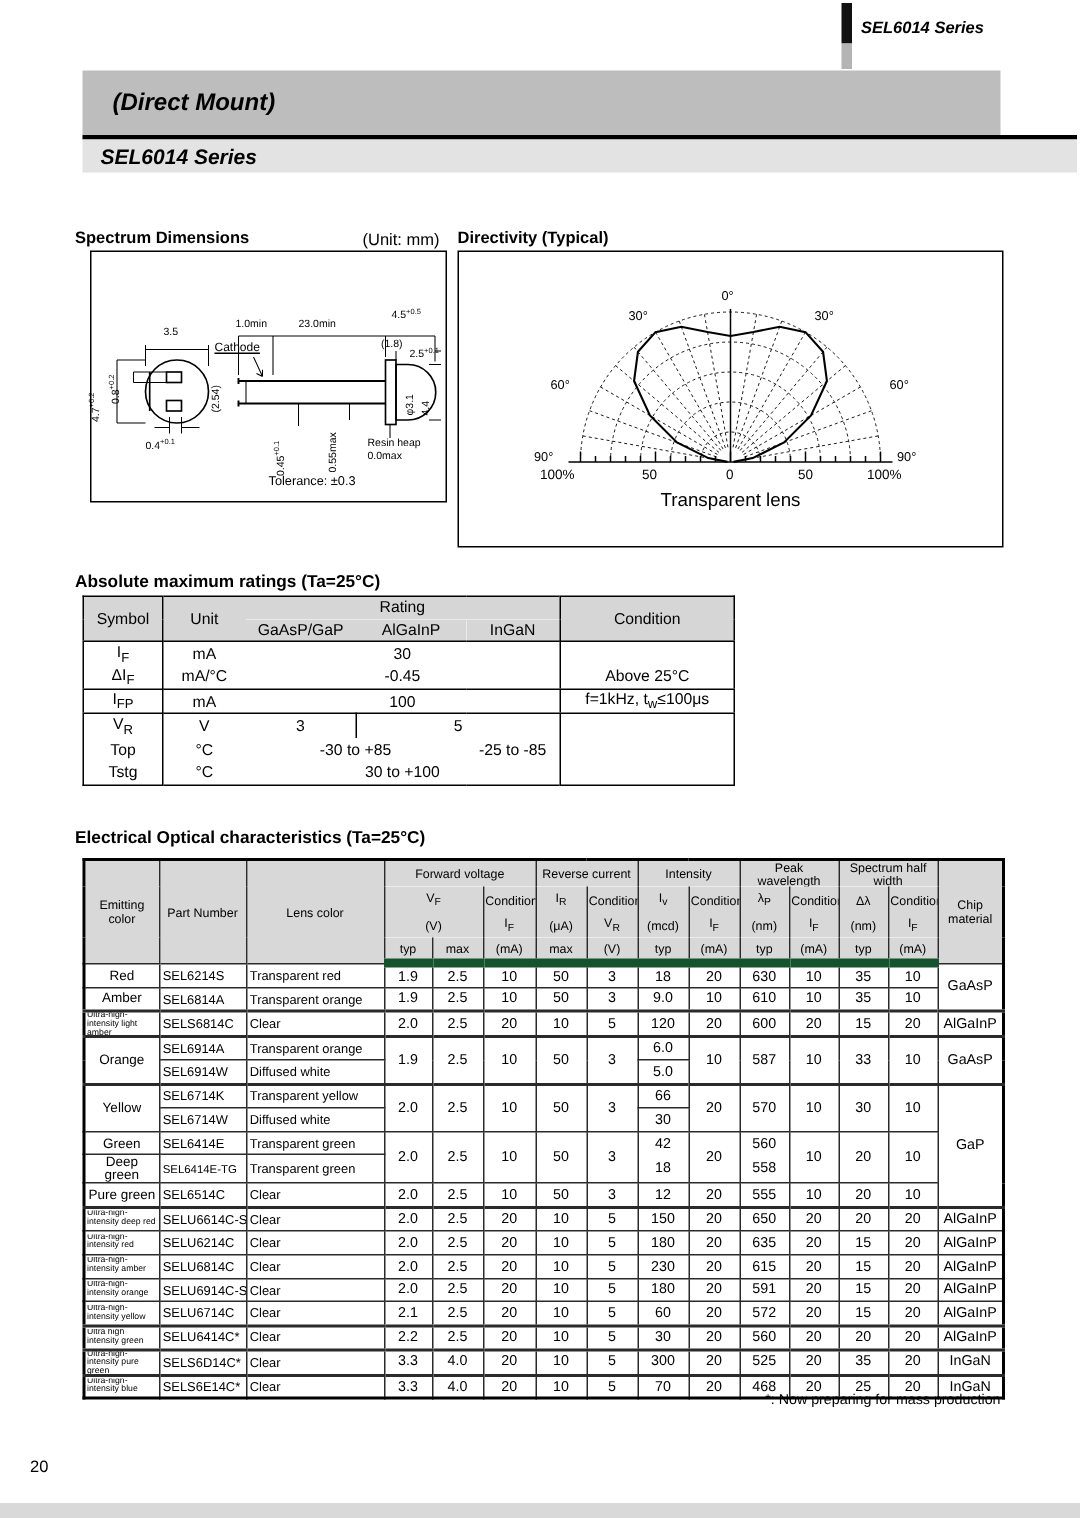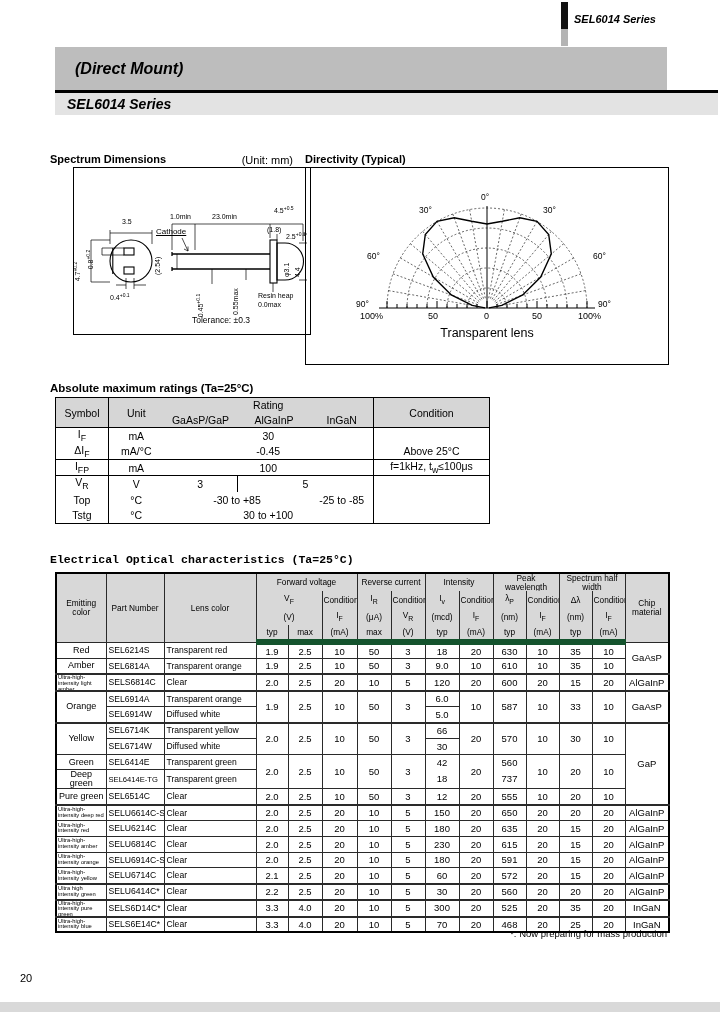--- a/index.html
+++ b/index.html
@@ -15,21 +15,21 @@
   .title-main{font-size:27px;font-weight:bold;font-style:italic;letter-spacing:-0.5px;white-space:nowrap;}
   .title-sub{font-size:16px;font-weight:bold;font-style:italic;margin-left:6px;white-space:nowrap;}
   .title-rule{left:55px;top:90px;width:663px;height:3px;background:#000;}
   .subtitle-strip{left:55px;top:93px;width:663px;height:22px;background:#e3e3e3;display:flex;align-items:center;padding-left:12px;box-sizing:border-box;}
   .subtitle{font-size:14px;font-weight:bold;font-style:italic;}
 
   .sec-label{font-weight:bold;font-size:11px;}
   .unit-label{font-size:11px;}
 
   
-  .dim-box{left:73px;top:167px;width:236px;height:166px;border:1.5px solid #000;text-align:center;}
+  .dim-box{left:60px;top:167px;width:236px;height:166px;border:1.5px solid #000;text-align:center;}
   .dir-box{left:305px;top:167px;width:362px;height:196px;border:1.5px solid #000;}
   .lab{position:absolute;font-size:7px;white-space:nowrap;}
   .lab8{position:absolute;font-size:8px;white-space:nowrap;}
   .rlab{position:absolute;font-size:7px;white-space:nowrap;transform:rotate(-90deg);transform-origin:0 100%;}
   sup{font-size:5px;}
   .dirlab{position:absolute;font-size:8.5px;white-space:nowrap;}
   .dirscale{position:absolute;font-size:9px;white-space:nowrap;}
   .dir-caption{position:absolute;left:0;right:0;top:158px;text-align:center;font-size:12.5px;}
   .tol{position:absolute;left:118px;top:147px;font-size:8.5px;}
 
@@ -262,21 +262,21 @@
       </tr>
       <tr>
         <td class="br">Tstg</td>
         <td>°C</td>
         <td colspan="3">30 to +100</td>
         <td class="bl"></td>
       </tr>
     </tbody>
   </table>
 
-  <div class="abs sec-label" style="left:50px;top:553px;font-size:11.5px;font-family:Liberation Mono, monospace;">Electrical Optical characteristics (Ta=25°C)</div>
+  <div class="abs sec-label" style="left:50px;top:553px;font-size:11.5px;">Electrical Optical characteristics (Ta=25°C)</div>
   <table class="abs et">
     <colgroup>
         <col style="width:50px">
         <col style="width:58px">
         <col style="width:92px">
         <col style="width:32px">
         <col style="width:34px">
         <col style="width:35px">
         <col style="width:34px">
         <col style="width:34px">
@@ -449,21 +449,21 @@
         <td class="nbb">560</td>
         <td rowspan="2">10</td>
         <td rowspan="2">20</td>
         <td rowspan="2">10</td>
       </tr>
       <tr>
         <td class="clr">Deep green</td>
         <td class="txt" style="font-size:7.6px;">SEL6414E-TG</td>
         <td class="txt">Transparent green</td>
         <td class="nbt">18</td>
-        <td class="nbt">737</td>
+        <td class="nbt">558</td>
       </tr>
       <tr>
         <td class="clr b2">Pure green</td>
         <td class="txt b2">SEL6514C</td>
         <td class="txt b2">Clear</td>
         <td class="b2">2.0</td>
         <td class="b2">2.5</td>
         <td class="b2">10</td>
         <td class="b2">50</td>
         <td class="b2">3</td>

